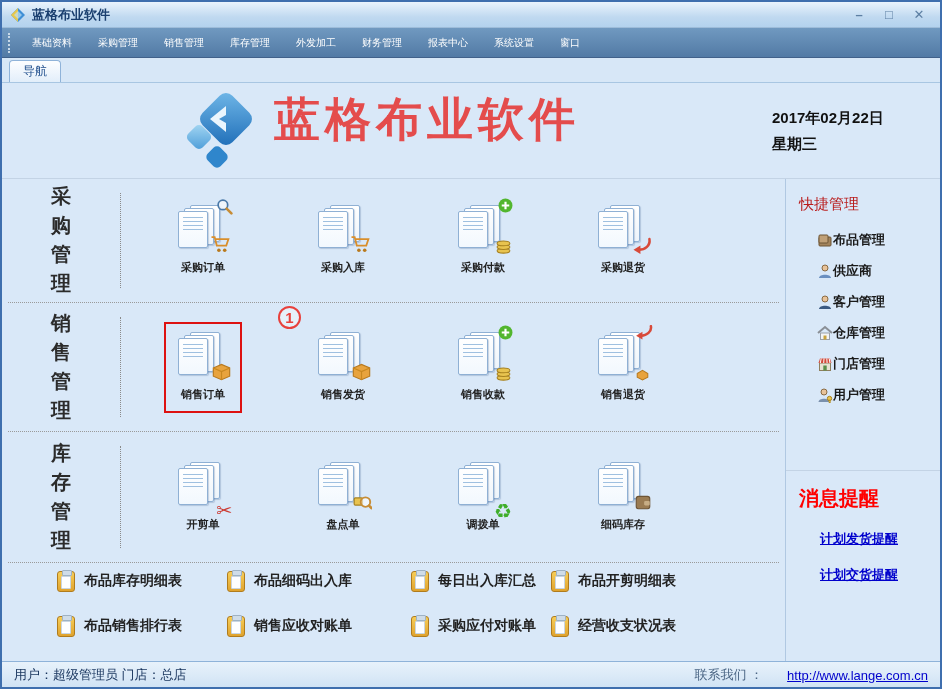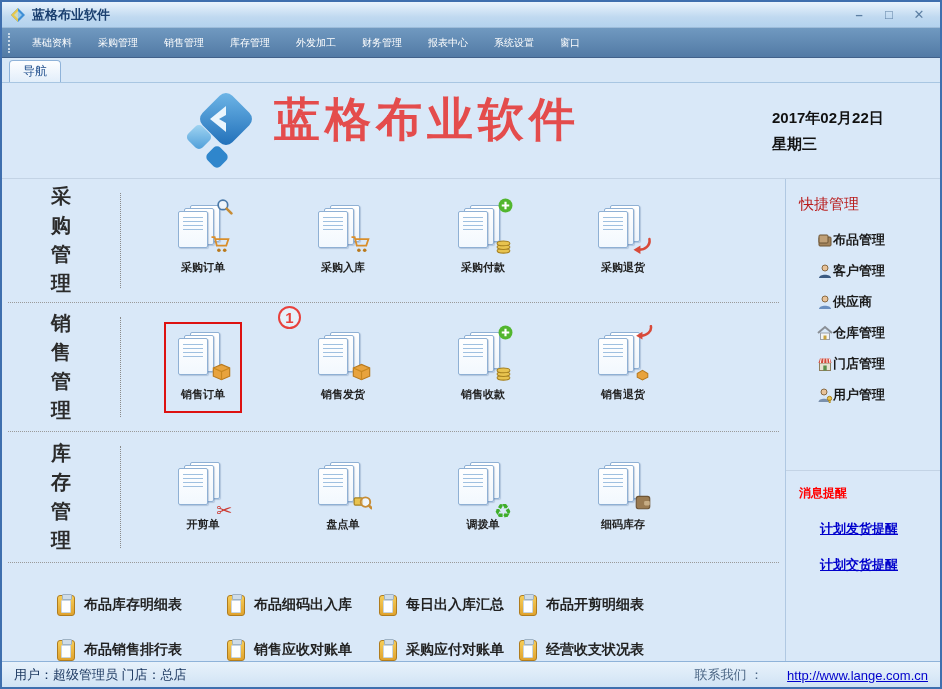--- a/index.html
+++ b/index.html
@@ -67,37 +67,37 @@
   .pg.f{ left:0; top:6px; background:linear-gradient(#ffffff,#f2f8fe);}
   .pg.f::before{ content:""; position:absolute; left:4px; right:4px; top:5px; height:15px;
        background:repeating-linear-gradient(180deg,#9fc0e0 0 1px,transparent 1px 4px);}
   .ovl{ position:absolute; right:-4px; bottom:-3px; line-height:0;}
   .ovl2{ position:absolute; right:-5px; top:-7px; line-height:0;}
   .glyph-red{ font-size:19px; color:#cc3a32; font-weight:bold;}
   .glyph-green{ font-size:20px; color:#3fae2a; font-weight:bold;}
 
   
   .reports{ flex:1; padding:8px 0 0 55px; }
-  .r-row{ display:flex; align-items:flex-end; height:45px;}
+  .r-row{ display:flex; align-items:flex-start; height:45px;}
   .r-item{ display:flex; align-items:center; gap:9px; cursor:pointer;}
   .r-item .lbl{ font-size:14px; font-weight:bold; color:#222; white-space:nowrap;}
-  .w1{ width:170px;} .w2{ width:152px;} .w3{ width:140px;}
+  .w1{ width:170px;} .w2{ width:184px;} .w3{ width:140px;}
   .clip{ width:18px; height:21px; background:linear-gradient(#f6cd58,#e0a32e); border:1px solid #b07c1d;
          border-radius:3px; position:relative; flex:none;}
   .clip::before{ content:""; position:absolute; left:3px; right:3px; top:4px; bottom:2px;
          background:#fdfeff; border:1px solid #c8d5e2; border-radius:1px;}
   .clip::after{ content:""; position:absolute; left:50%; top:-2px; width:8px; height:4px;
          margin-left:-4px; background:#cfdce8; border:1px solid #9eb2c4; border-radius:1px;}
 
   
   .quick-title{ font-size:15px; font-weight:normal; color:#b91c1c; padding:16px 0 10px 13px;}
   .quick-item{ display:flex; align-items:center; height:31px; padding-left:31px;
                font-size:13px; font-weight:bold; color:#1a1a1a; cursor:pointer;}
   .msgblock{ margin-top:60px; border-top:1px solid #c3d3e5; padding-top:14px;}
-  .msg-title{ font-size:12px; font-weight:bold; color:#ff0000; padding-left:13px;}
+  .msg-title{ font-size:20px; font-weight:bold; color:#ff0000; padding-left:13px;}
   .msg-link{ display:block; margin:18px 0 0 34px; font-size:13px; font-weight:bold;
              color:#0000cc; text-decoration:underline; cursor:pointer;}
 
   
   .statusbar{ height:27px; background:linear-gradient(#e8f2fb,#cfe2f4); border-top:1px solid #8fb3d9;
               display:flex; align-items:center; justify-content:space-between; padding:0 12px;
               font-size:13px; color:#17335c;}
   .statusbar .right{ display:flex; align-items:center; gap:24px;}
   .contact-label{ color:#4a6584;}
   .contact-link{ color:#0000cc; text-decoration:underline; cursor:pointer;}
@@ -474,33 +474,33 @@
               <rect x="2" y="5" width="12" height="9" rx="1" fill="#a3845c" stroke="#6d5435"></rect>
               <rect x="2" y="3" width="9" height="8" rx="1" fill="#c0a077" stroke="#6d5435"></rect>
             </svg>
           </span>
         <span>布品管理</span>
       </div>
       <div class="quick-item">
         <span>
             <svg width="16" height="16" viewBox="0 0 16 16">
               <circle cx="8" cy="5" r="3" fill="#e8c39a" stroke="#8a6a42"></circle>
+              <path d="M2 15 C2 10.5 14 10.5 14 15 Z" fill="#6a8fc0"></path>
+            </svg>
+          </span>
+        <span>供应商</span>
+      </div>
+      <div class="quick-item">
+        <span>
+            <svg width="16" height="16" viewBox="0 0 16 16">
+              <circle cx="8" cy="5" r="3" fill="#e8c39a" stroke="#8a6a42"></circle>
               <path d="M2 15 C2 10.5 14 10.5 14 15 Z" fill="#3b5a82"></path>
             </svg>
           </span>
         <span>客户管理</span>
-      </div>
-      <div class="quick-item">
-        <span>
-            <svg width="16" height="16" viewBox="0 0 16 16">
-              <circle cx="8" cy="5" r="3" fill="#e8c39a" stroke="#8a6a42"></circle>
-              <path d="M2 15 C2 10.5 14 10.5 14 15 Z" fill="#6a8fc0"></path>
-            </svg>
-          </span>
-        <span>供应商</span>
       </div>
       <div class="quick-item">
         <span>
             <svg width="16" height="16" viewBox="0 0 16 16">
               <path d="M1 8 L8 2 L15 8" fill="none" stroke="#8a8f96" stroke-width="2"></path>
               <rect x="3.5" y="8" width="9" height="6.5" fill="#f2f4f6" stroke="#9aa0a8"></rect>
               <rect x="6.5" y="10.5" width="3" height="4" fill="#c8a23c"></rect>
             </svg>
           </span>
         <span>仓库管理</span>

